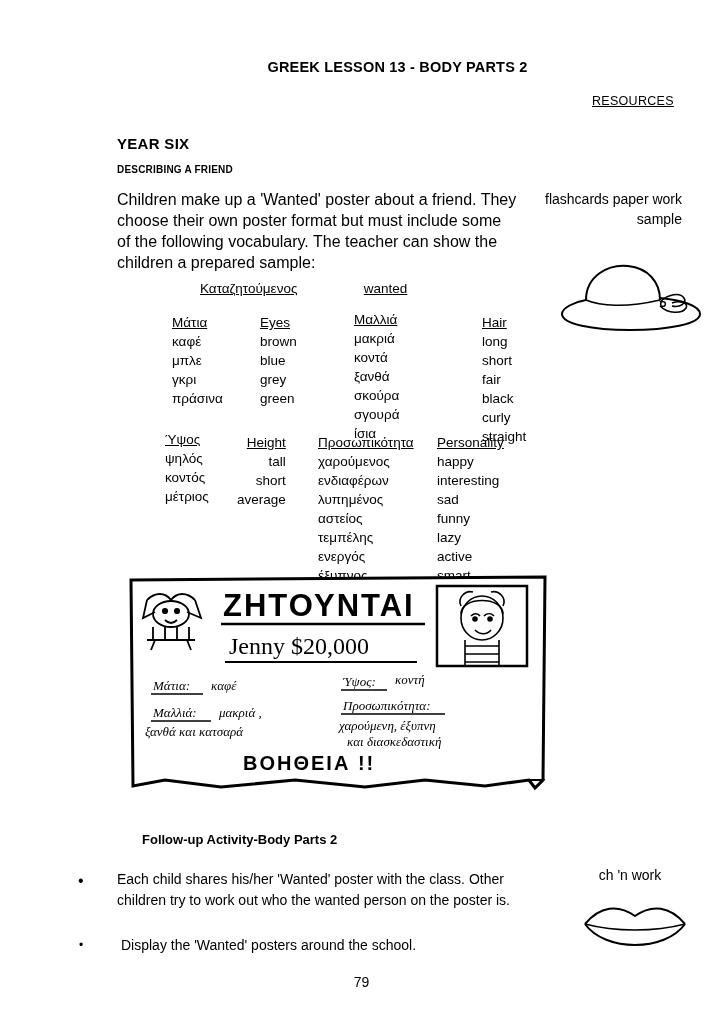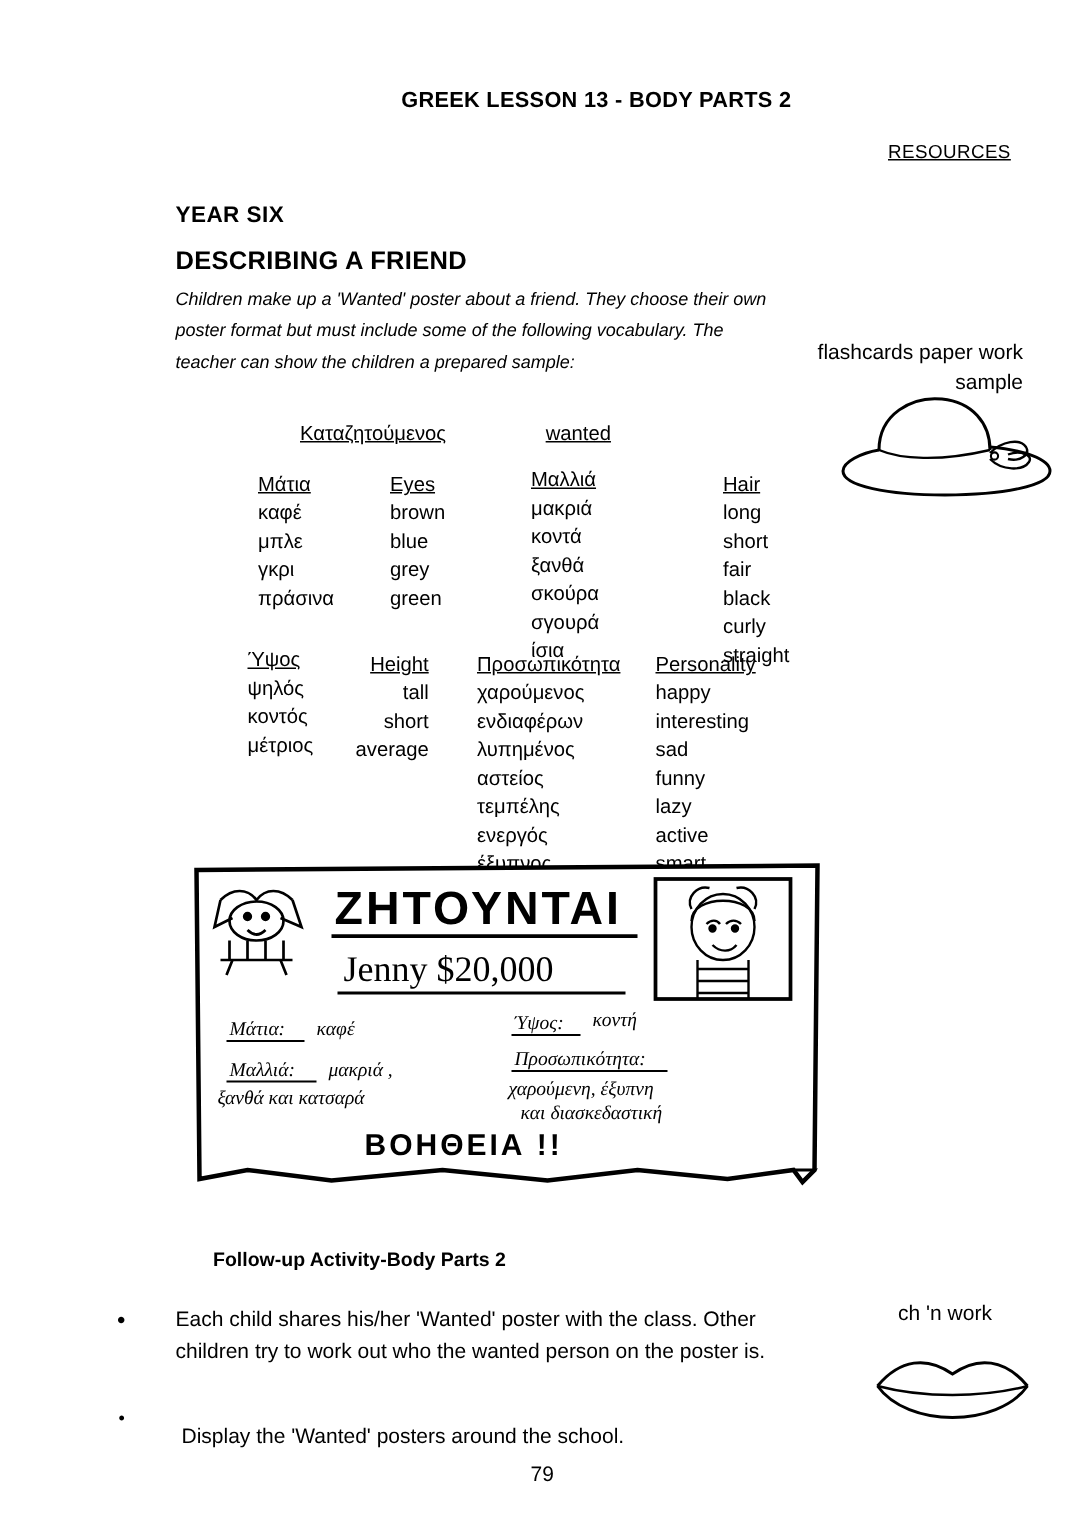--- a/index.html
+++ b/index.html
@@ -43,42 +43,40 @@
   #year-six {
     top: 135px;
     left: 117px;
     font-size: 15px;
     font-weight: bold;
     letter-spacing: 0.3px;
   }
   #section-heading {
     top: 164px;
     left: 117px;
-    font-size: 17px;
+    font-size: 10px;
     font-weight: bold;
     letter-spacing: 0.2px;
   }
   #intro-para {
     top: 189px;
     left: 117px;
     width: 400px;
-    font-size: 12px;
+    font-size: 16px;
     line-height: 21px;
-    font-style: italic;
   }
 
   
   #margin-note-1 {
     top: 189px;
     left: 540px;
     width: 142px;
     text-align: right;
     font-size: 14px;
     line-height: 20px;
-    margin-top: 35px;
   }
   #margin-note-2 {
     top: 867px;
     left: 560px;
     width: 140px;
     text-align: center;
     font-size: 14px;
   }
 
   
@@ -163,21 +161,20 @@
   #bullet-2-dot {
     top: 938px;
     left: 79px;
     font-size: 12px;
   }
   #bullet-2-text {
     top: 937px;
     left: 121px;
     width: 410px;
     font-size: 14px;
-    margin-top: 12px;
   }
   #page-number {
     top: 974px;
     left: 0;
     width: 723px;
     text-align: center;
     font-size: 14px;
   }
 </style>
 </head>

